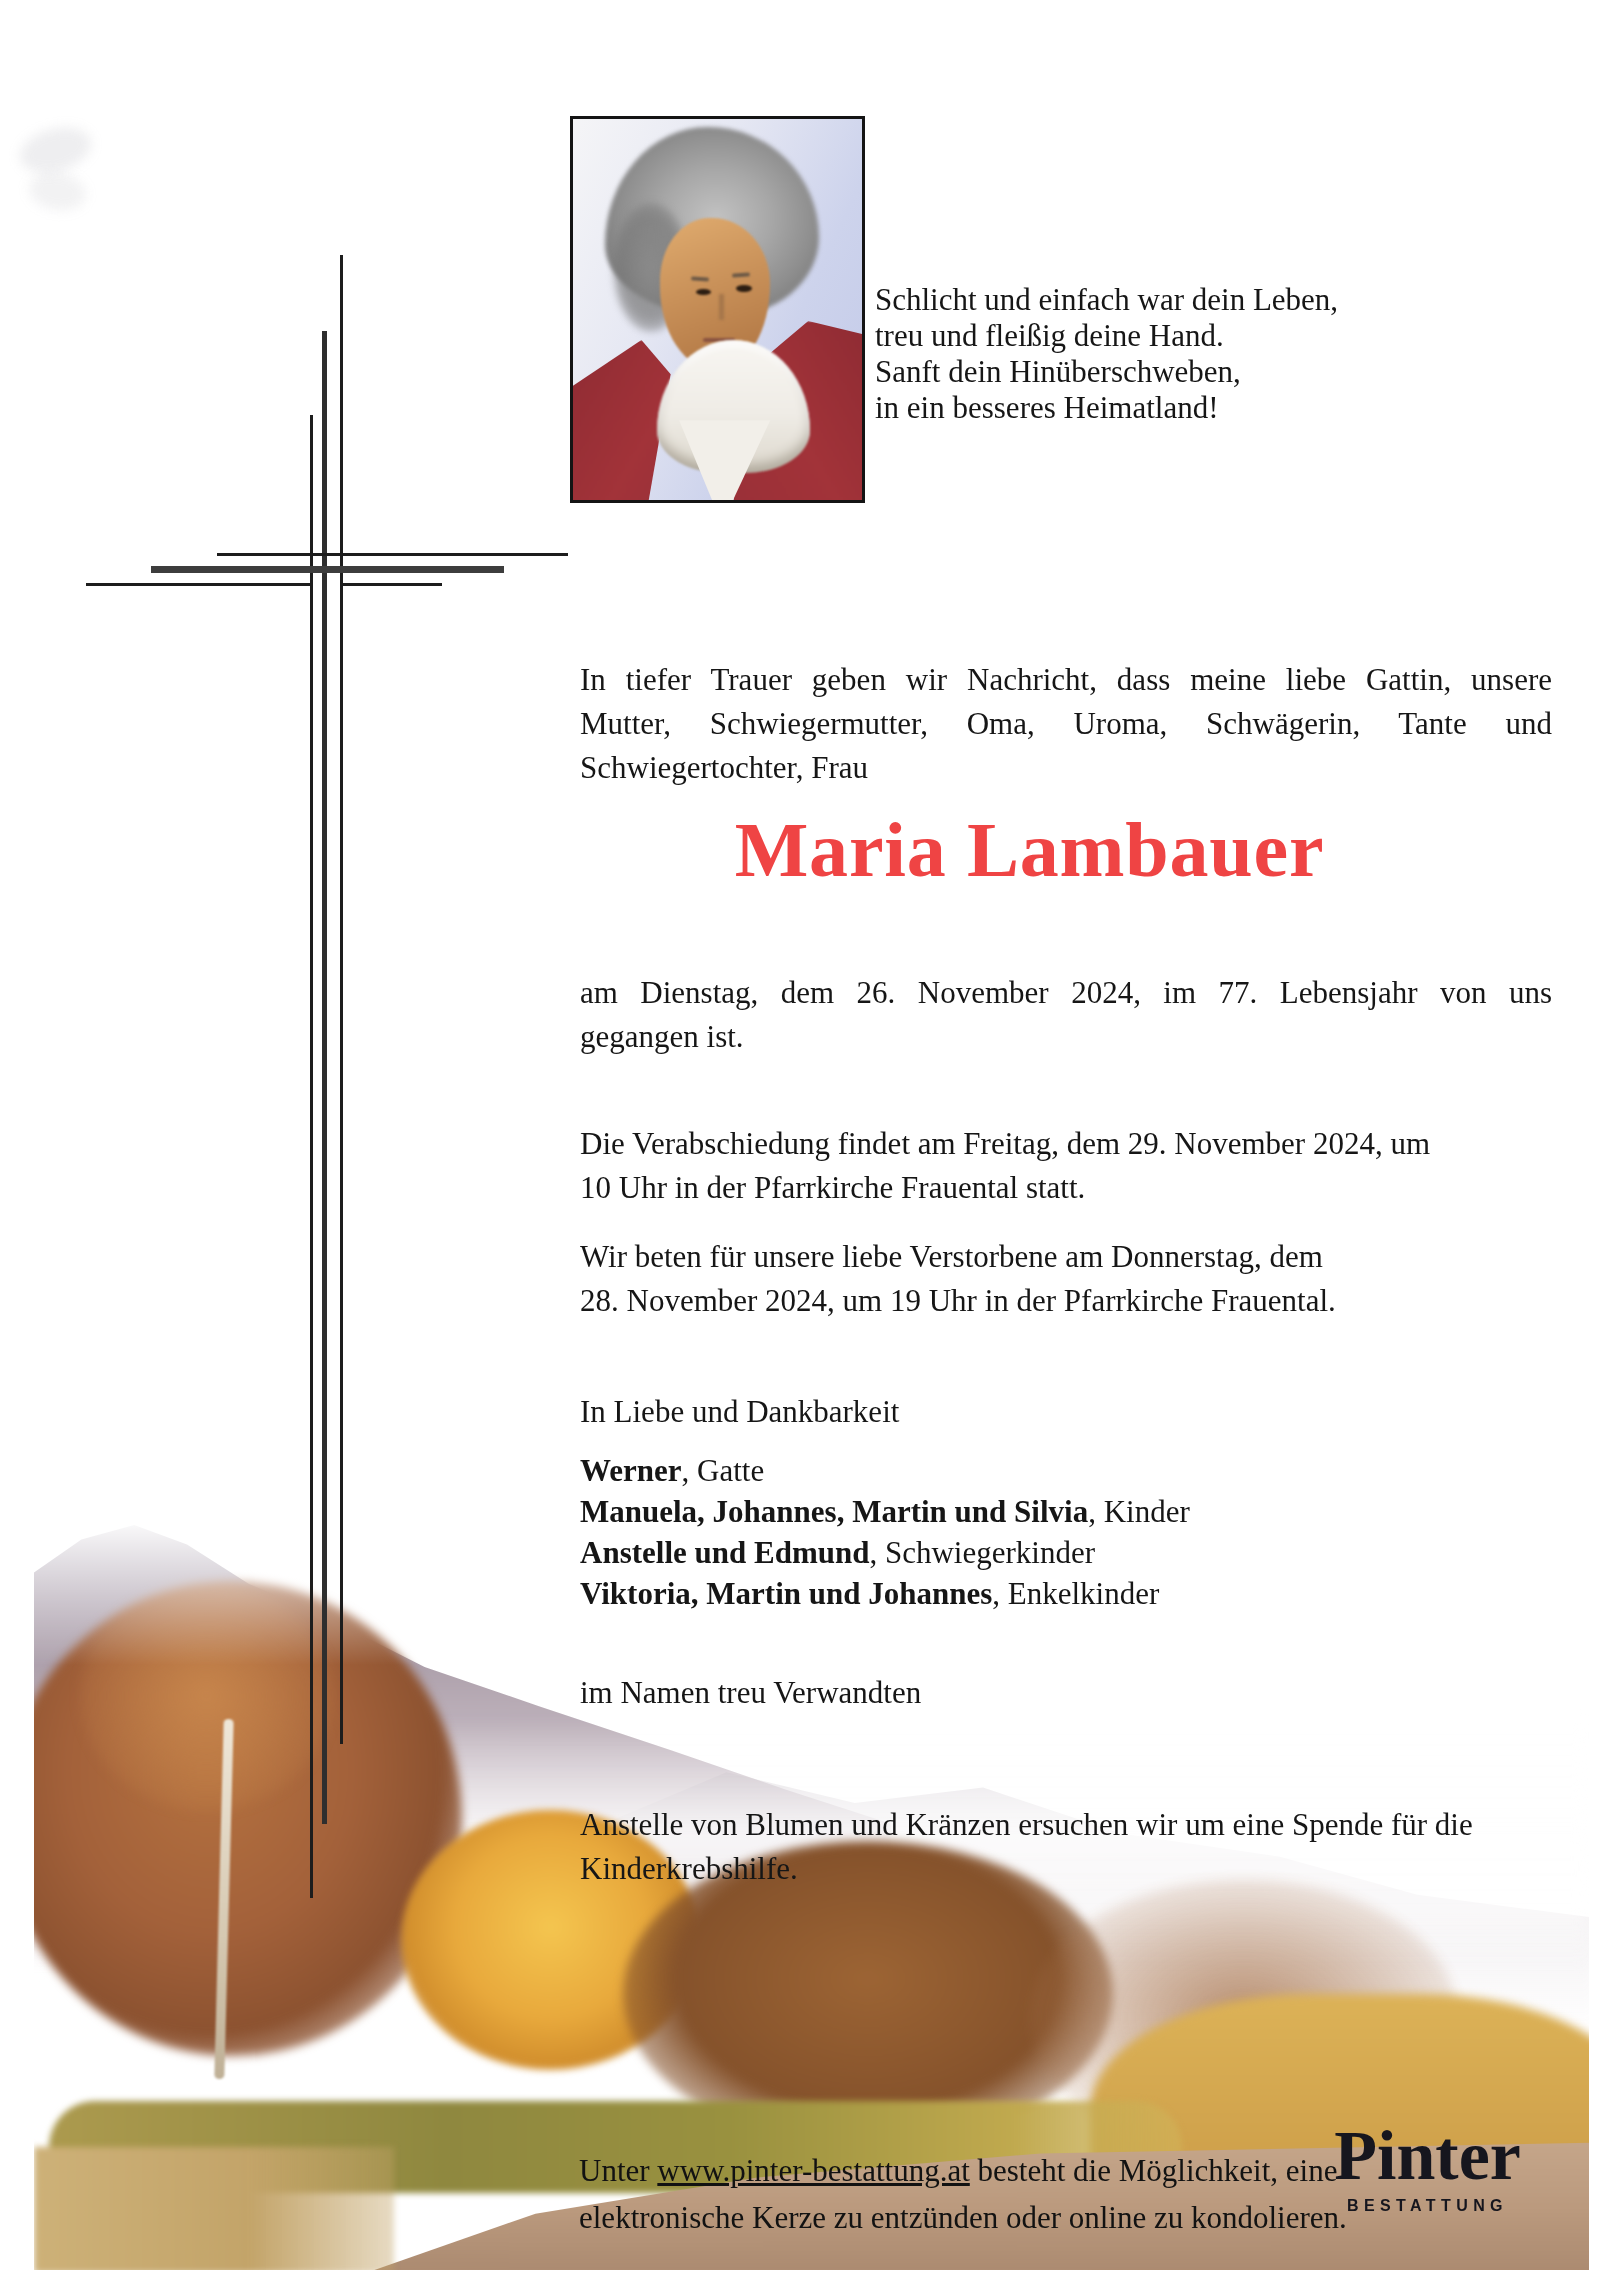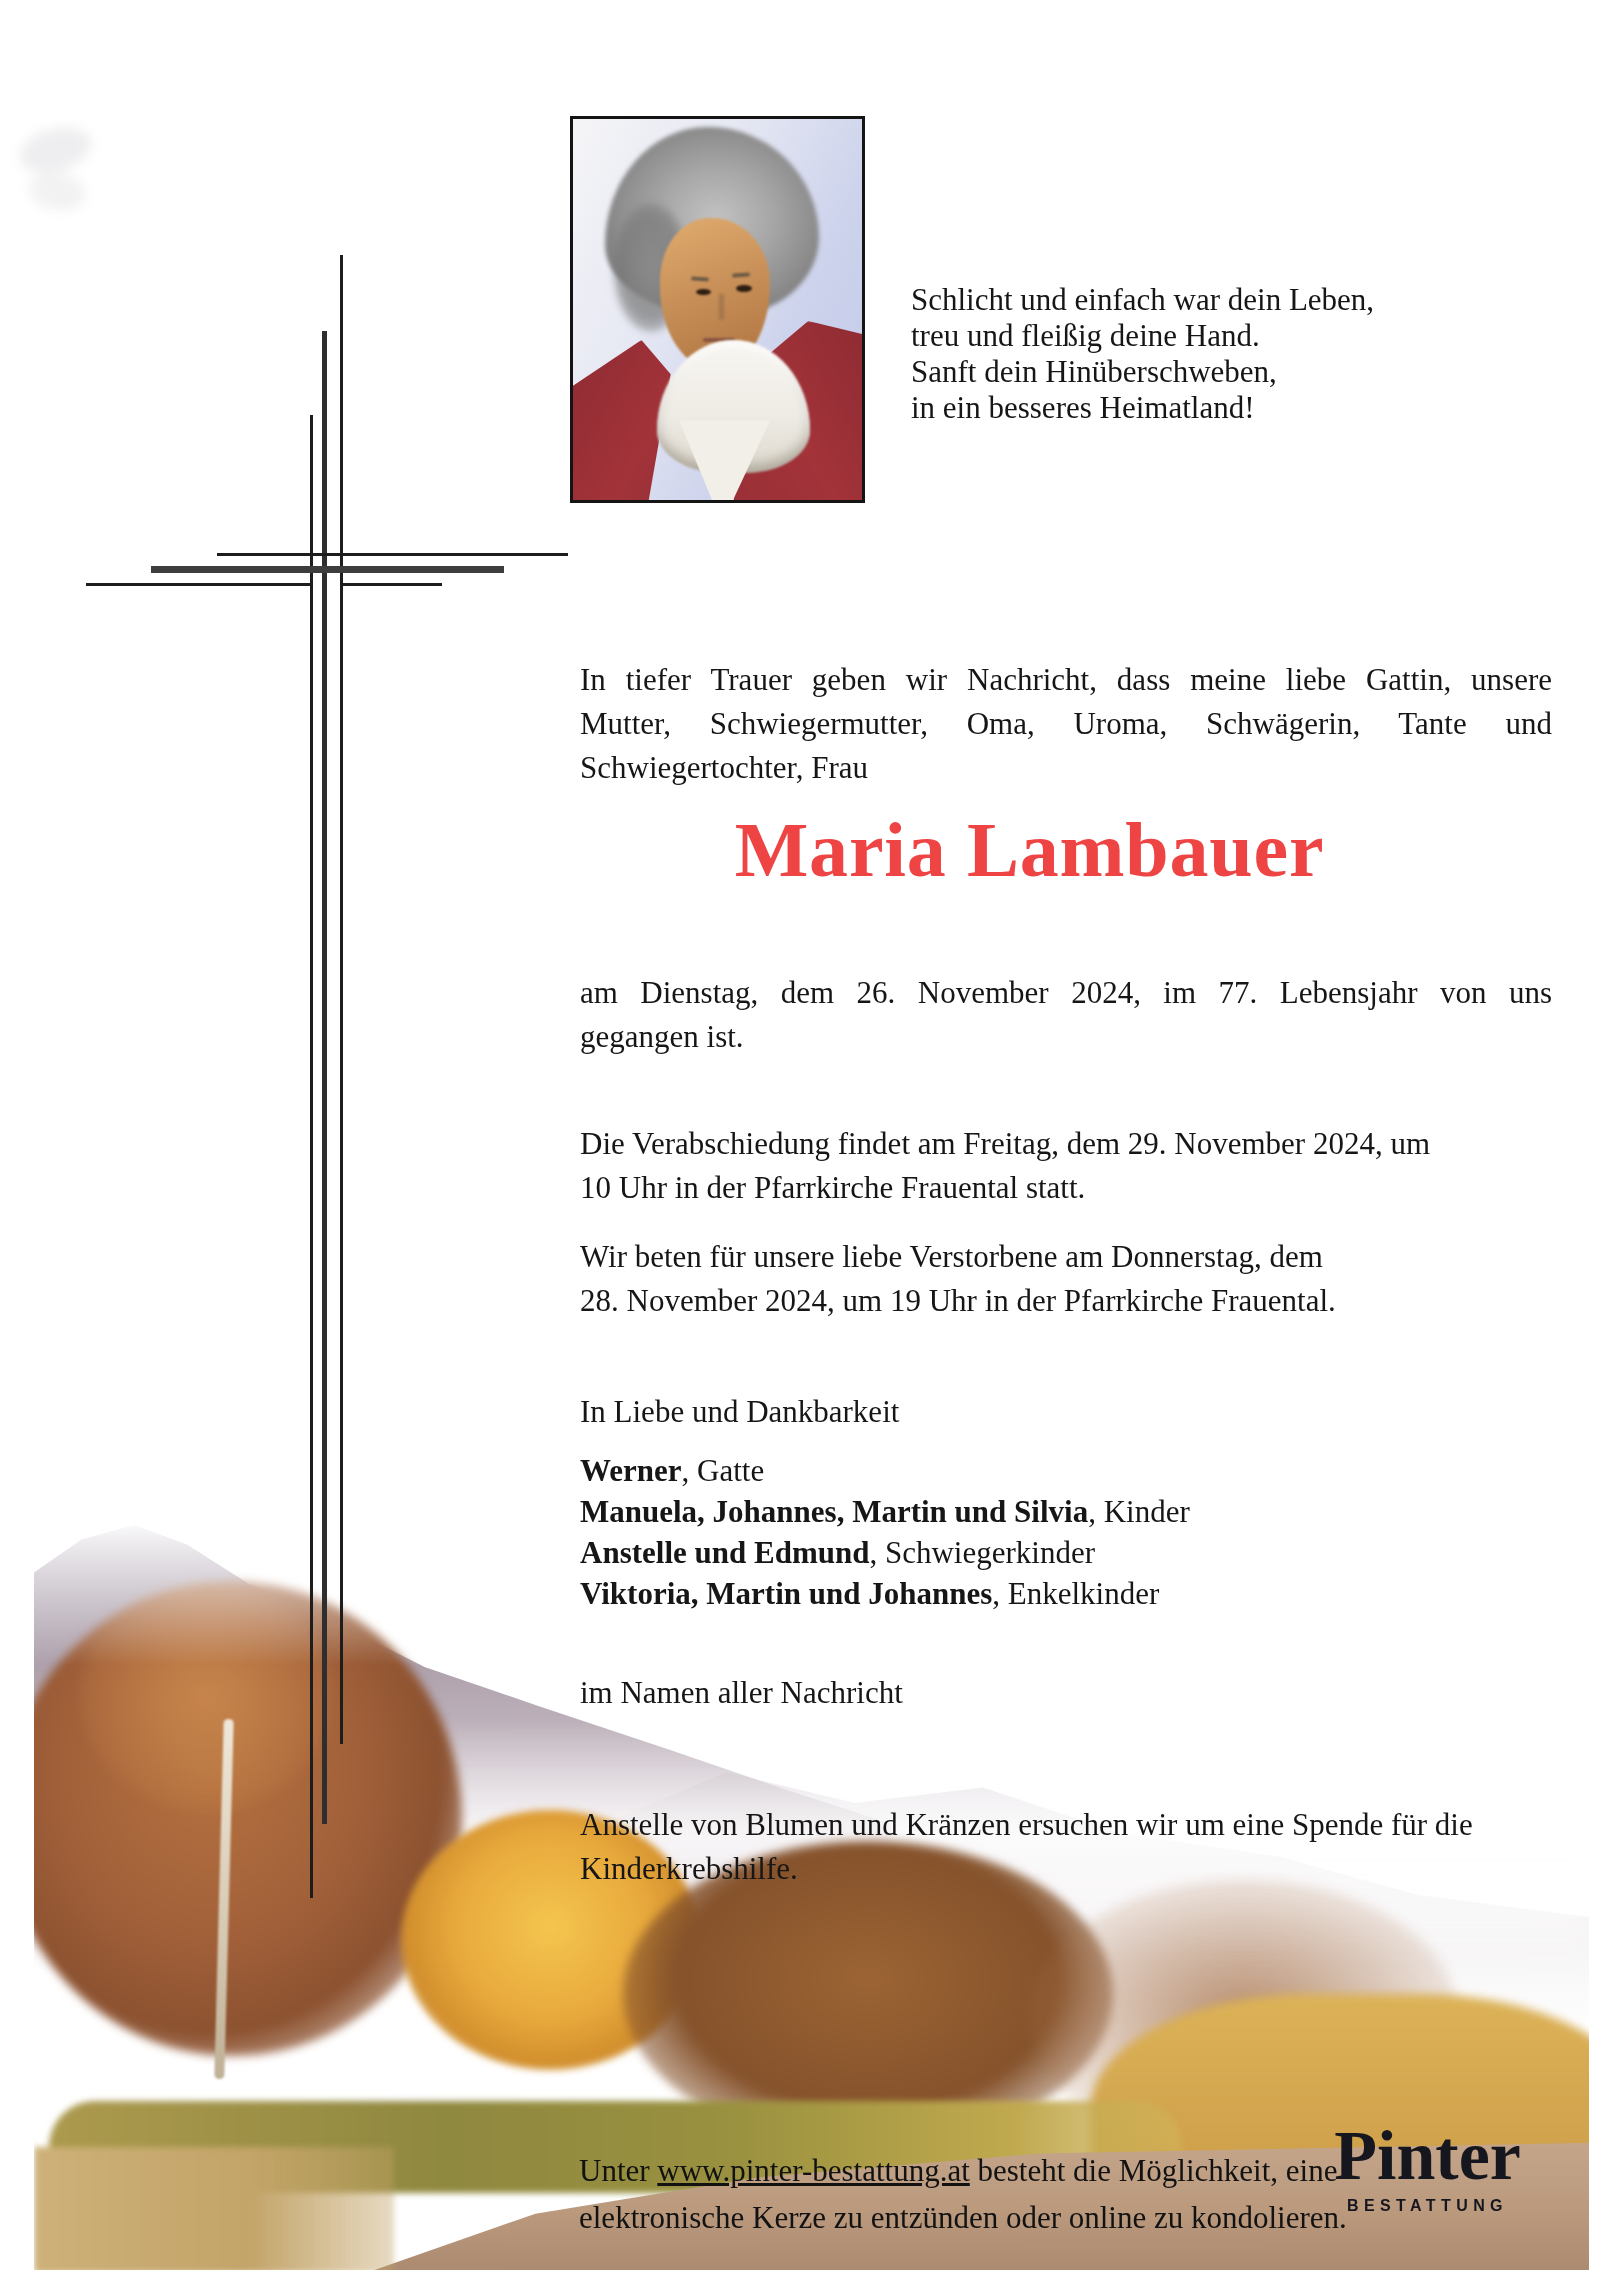--- a/index.html
+++ b/index.html
@@ -39,21 +39,21 @@
   .photo .bib{position:absolute;left:36%;top:79%;width:33%;height:23%;background:#f2efe9;
          clip-path:polygon(2% 0, 98% 0, 55% 100%, 40% 100%);filter:blur(0.8px);}
   .photo .sweaterL{position:absolute;left:-3%;top:58%;width:46%;height:45%;
          background:linear-gradient(120deg,#8e2b33 0%,#a23339 60%,#96303a 100%);
          clip-path:polygon(0 30%, 58% 0, 80% 20%, 62% 100%, 0 100%);filter:blur(0.8px);}
   .photo .sweaterR{position:absolute;right:-3%;top:53%;width:48%;height:50%;
          background:linear-gradient(240deg,#8e2b33 0%,#a23339 55%,#9a3038 100%);
          clip-path:polygon(16% 24%, 55% 0, 100% 8%, 100% 100%, 0 100%);filter:blur(0.8px);}
 
   
-  .poem{position:absolute;left:911px;top:282px;width:582px;font-size:31px;line-height:36px;z-index:4;}
+  .poem{position:absolute;left:875px;top:282px;width:582px;font-size:31px;line-height:36px;z-index:4;}
 
   
   .cross div{position:absolute;background:#1d1d1d;z-index:3;}
   .cross .v1{left:340px;top:255px;width:3.1px;height:1489px;}
   .cross .v2{left:322px;top:331px;width:5.4px;height:1493px;background:#2e2e2e;}
   .cross .v3{left:310px;top:415px;width:3.1px;height:1483px;}
   .cross .h1{left:217px;top:553px;width:351px;height:3.1px;}
   .cross .h2{left:151px;top:566px;width:353px;height:6.9px;background:#3d3d3d;}
   .cross .h3a{left:86px;top:583px;width:226px;height:3.1px;}
   .cross .h3b{left:343px;top:583px;width:99px;height:3.1px;}
@@ -184,21 +184,21 @@
       <b>Manuela, Johannes, Martin und Silvia</b><span>, Kinder</span>
     </div>
     <div class="family-line">
       <b>Anstelle und Edmund</b><span>, Schwiegerkinder</span>
     </div>
     <div class="family-line">
       <b>Viktoria, Martin und Johannes</b><span>, Enkelkinder</span>
     </div>
   </div>
 
-  <div class="block center" style="top:1671px;">im Namen aller Nachricht</div>
+  <div class="block center" style="top:1671px;">im Namen treu Verwandten</div>
 
   <div class="block" style="top:1803px;">
     <div>Anstelle von Blumen und Kränzen ersuchen wir um eine Spende für die</div>
     <div>Kinderkrebshilfe.</div>
   </div>
 
   <div class="landscape">
     <div class="mtn-near"></div>
     <div class="mtn-far"></div>
     <div class="fog-mid"></div>

